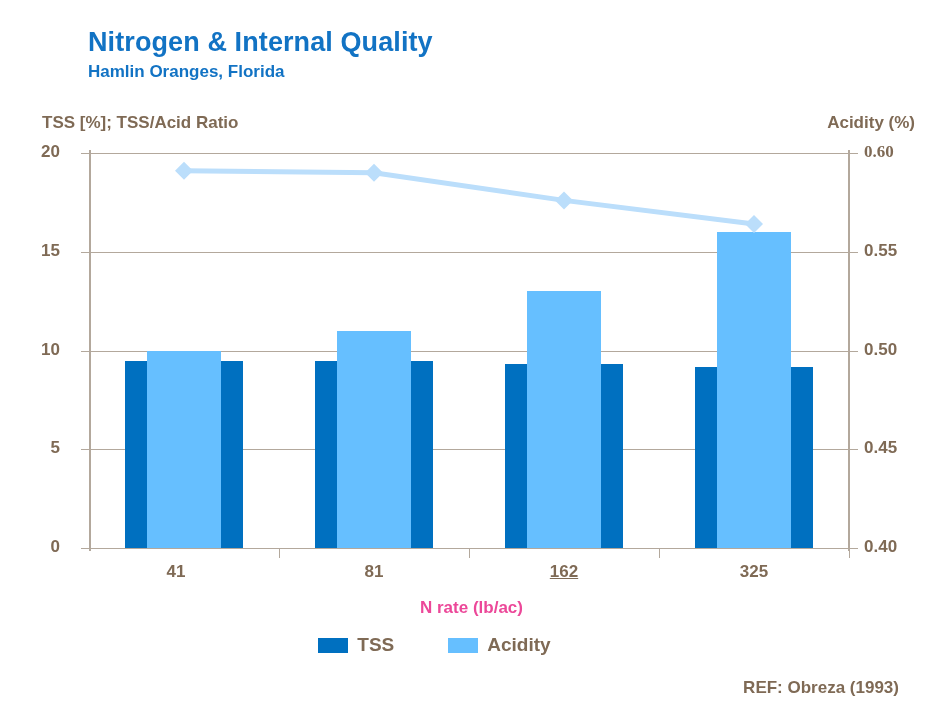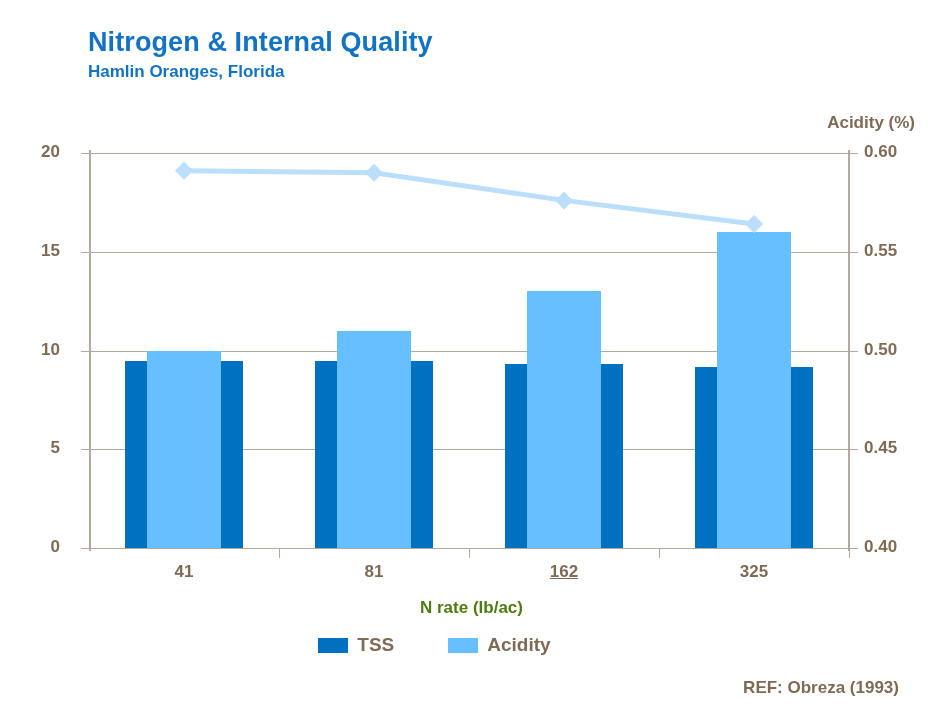--- a/index.html
+++ b/index.html
@@ -26,21 +26,21 @@
     font-size:17px;font-weight:bold;color:#7F6A55;
     white-space:nowrap;
   }
   .axis-title-right{
     position:absolute;right:28px;top:113px;
     font-size:17px;font-weight:bold;color:#7F6A55;
     white-space:nowrap;text-align:center;
   }
   .axis-title-x{
     position:absolute;left:0;top:598px;width:943px;
-    text-align:center;font-size:17px;font-weight:bold;color:#4d7c0f;
+    text-align:center;font-size:17px;font-weight:bold;color:#ec4899;
   }
 
   
   .plot{
     position:absolute;left:89px;top:153px;
     width:760px;height:395px;
   }
   .gridline{
     position:absolute;left:0;width:760px;height:1px;
     background:#B3A89C;
@@ -116,20 +116,21 @@
   }
 </style>
 </head>
 <body>
 
 <div id="chart-root">
 
   <div class="title">Nitrogen &amp; Internal Quality</div>
   <div class="subtitle">Hamlin Oranges, Florida</div>
 
+  <div class="axis-title-left">TSS [%];  TSS/Acid Ratio</div>
   <div class="axis-title-right">Acidity (%)</div>
   <div class="axis-title-x">N rate (lb/ac)</div>
 
   <div class="axis-line-left"></div>
   <div class="axis-line-right"></div>
 
   <div id="ticks-left">
       <div class="tick-left" style="top: 548px;"></div>
       <div class="tick-left" style="top: 449.25px;"></div>
       <div class="tick-left" style="top: 350.5px;"></div>
@@ -154,24 +155,24 @@
       <div class="ylabel-left" style="top: 438.25px;">5</div>
       <div class="ylabel-left" style="top: 339.5px;">10</div>
       <div class="ylabel-left" style="top: 240.75px;">15</div>
       <div class="ylabel-left" style="top: 142px;">20</div>
     </div>
   <div id="ylabels-right">
       <div class="ylabel-right" style="top: 537px;">0.40</div>
       <div class="ylabel-right" style="top: 438.25px;">0.45</div>
       <div class="ylabel-right" style="top: 339.5px;">0.50</div>
       <div class="ylabel-right" style="top: 240.75px;">0.55</div>
-      <div class="ylabel-right" style="top: 142px;">0.60</div>
+      <div class="ylabel-right" style="top: 142px; font-family: Liberation Serif, serif;">0.60</div>
     </div>
   <div id="xlabels">
-      <div class="xlabel" style="left: 134px; width: 100px; text-align: center;">41</div>
+      <div class="xlabel" style="left: 126px; width: 100px; text-align: center;">41</div>
       <div class="xlabel" style="left: 324px; width: 100px;">81</div>
       <div class="xlabel" style="left: 514px; width: 100px; text-decoration: underline;">162</div>
       <div class="xlabel" style="left: 704px; width: 100px;">325</div>
     </div>
 
   <div class="plot" id="plot">
     <div id="gridlines">
         <div class="gridline" style="top: 395px;"></div>
         <div class="gridline" style="top: 296.25px;"></div>
         <div class="gridline" style="top: 197.5px;"></div>

